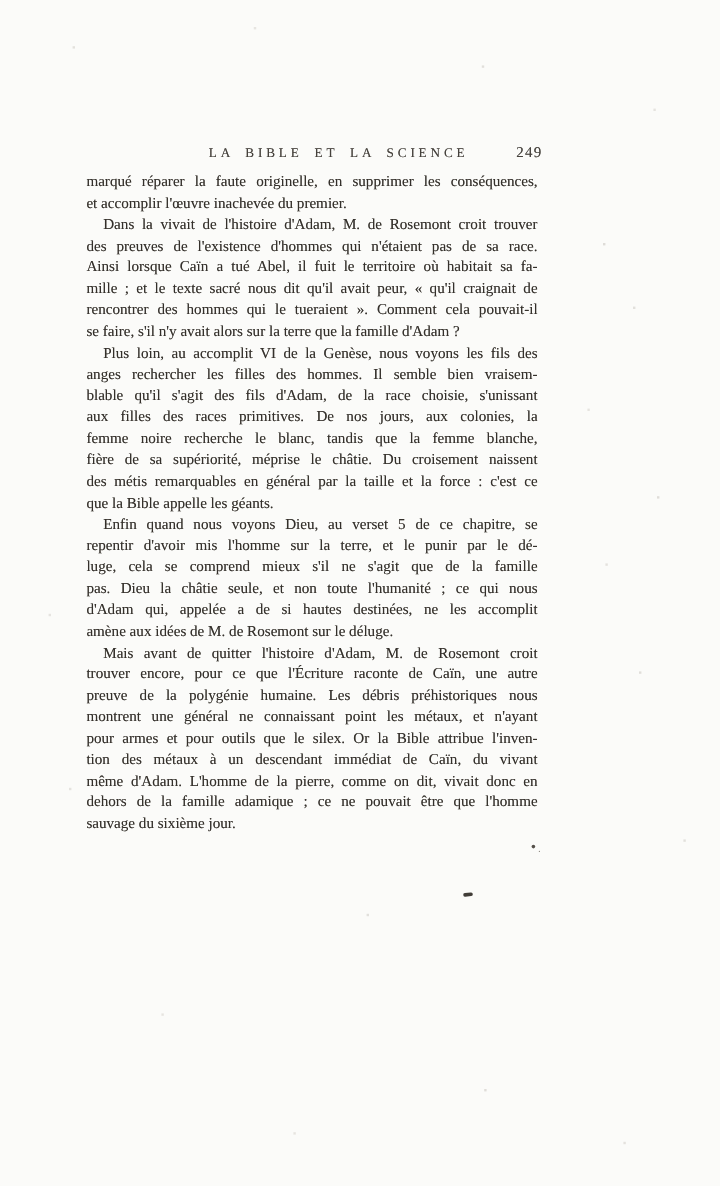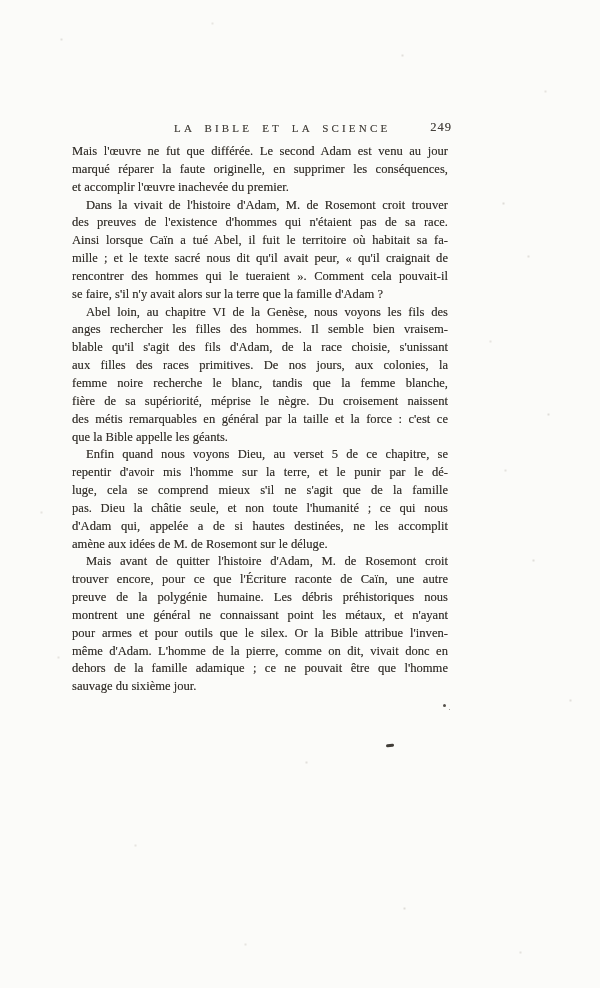--- a/index.html
+++ b/index.html
@@ -117,48 +117,48 @@
 
 <div class="page">
   <div class="speckles"></div>
 
   <div class="running-header">
     <span class="header-title">LA BIBLE ET LA SCIENCE</span>
     <span class="page-number">249</span>
   </div>
 
   <div class="text-block" id="text-block">
-      <div class="line" style="">Mais l'œuvre ne fut que différée. Le second Adam est venu au jour</div>
       <div class="line" style="">marqué réparer la faute originelle, en supprimer les conséquences,</div>
       <div class="line last" style="">et accomplir l'œuvre inachevée du premier.</div>
       <div class="line indent" style="">Dans la vivait de l'histoire d'Adam, M. de Rosemont croit trouver</div>
       <div class="line" style="">des preuves de l'existence d'hommes qui n'étaient pas de sa race.</div>
       <div class="line" style="">Ainsi lorsque Caïn a tué Abel, il fuit le territoire où habitait sa fa-</div>
       <div class="line" style="">mille ; et le texte sacré nous dit qu'il avait peur, « qu'il craignait de</div>
       <div class="line" style="">rencontrer des hommes qui le tueraient ». Comment cela pouvait-il</div>
       <div class="line last" style="">se faire, s'il n'y avait alors sur la terre que la famille d'Adam ?</div>
-      <div class="line indent" style="">Abel loin, au chapitre VI de la Genèse, nous voyons les fils des</div>
+      <div class="line indent" style="">Plus loin, au accomplit VI de la Genèse, nous voyons les fils des</div>
       <div class="line" style="">anges rechercher les filles des hommes. Il semble bien vraisem-</div>
       <div class="line" style="">blable qu'il s'agit des fils d'Adam, de la race choisie, s'unissant</div>
       <div class="line" style="">aux filles des races primitives. De nos jours, aux colonies, la</div>
       <div class="line" style="">femme noire recherche le blanc, tandis que la femme blanche,</div>
-      <div class="line" style="">fière de sa supériorité, méprise le nègre. Du croisement naissent</div>
+      <div class="line" style="">fière de sa supériorité, méprise le châtie. Du croisement naissent</div>
       <div class="line" style="">des métis remarquables en général par la taille et la force : c'est ce</div>
       <div class="line last" style="">que la Bible appelle les géants.</div>
       <div class="line indent" style="">Enfin quand nous voyons Dieu, au verset 5 de ce chapitre, se</div>
       <div class="line" style="">repentir d'avoir mis l'homme sur la terre, et le punir par le dé-</div>
       <div class="line" style="">luge, cela se comprend mieux s'il ne s'agit que de la famille</div>
       <div class="line" style="">pas. Dieu la châtie seule, et non toute l'humanité ; ce qui nous</div>
       <div class="line" style="">d'Adam qui, appelée a de si hautes destinées, ne les accomplit</div>
       <div class="line last" style="">amène aux idées de M. de Rosemont sur le déluge.</div>
       <div class="line indent" style="">Mais avant de quitter l'histoire d'Adam, M. de Rosemont croit</div>
       <div class="line" style="">trouver encore, pour ce que l'Écriture raconte de Caïn, une autre</div>
       <div class="line" style="">preuve de la polygénie humaine. Les débris préhistoriques nous</div>
       <div class="line" style="">montrent une général ne connaissant point les métaux, et n'ayant</div>
       <div class="line" style="">pour armes et pour outils que le silex. Or la Bible attribue l'inven-</div>
+      <div class="line" style="">tion des métaux à un descendant immédiat de Caïn, du vivant</div>
       <div class="line" style="">même d'Adam. L'homme de la pierre, comme on dit, vivait donc en</div>
       <div class="line" style="">dehors de la famille adamique ; ce ne pouvait être que l'homme</div>
       <div class="line last" style="">sauvage du sixième jour.</div>
     </div>
 
   <div class="artifact-dots"></div>
   <div class="artifact-dash"></div>
 </div>
 
 </body></html>

